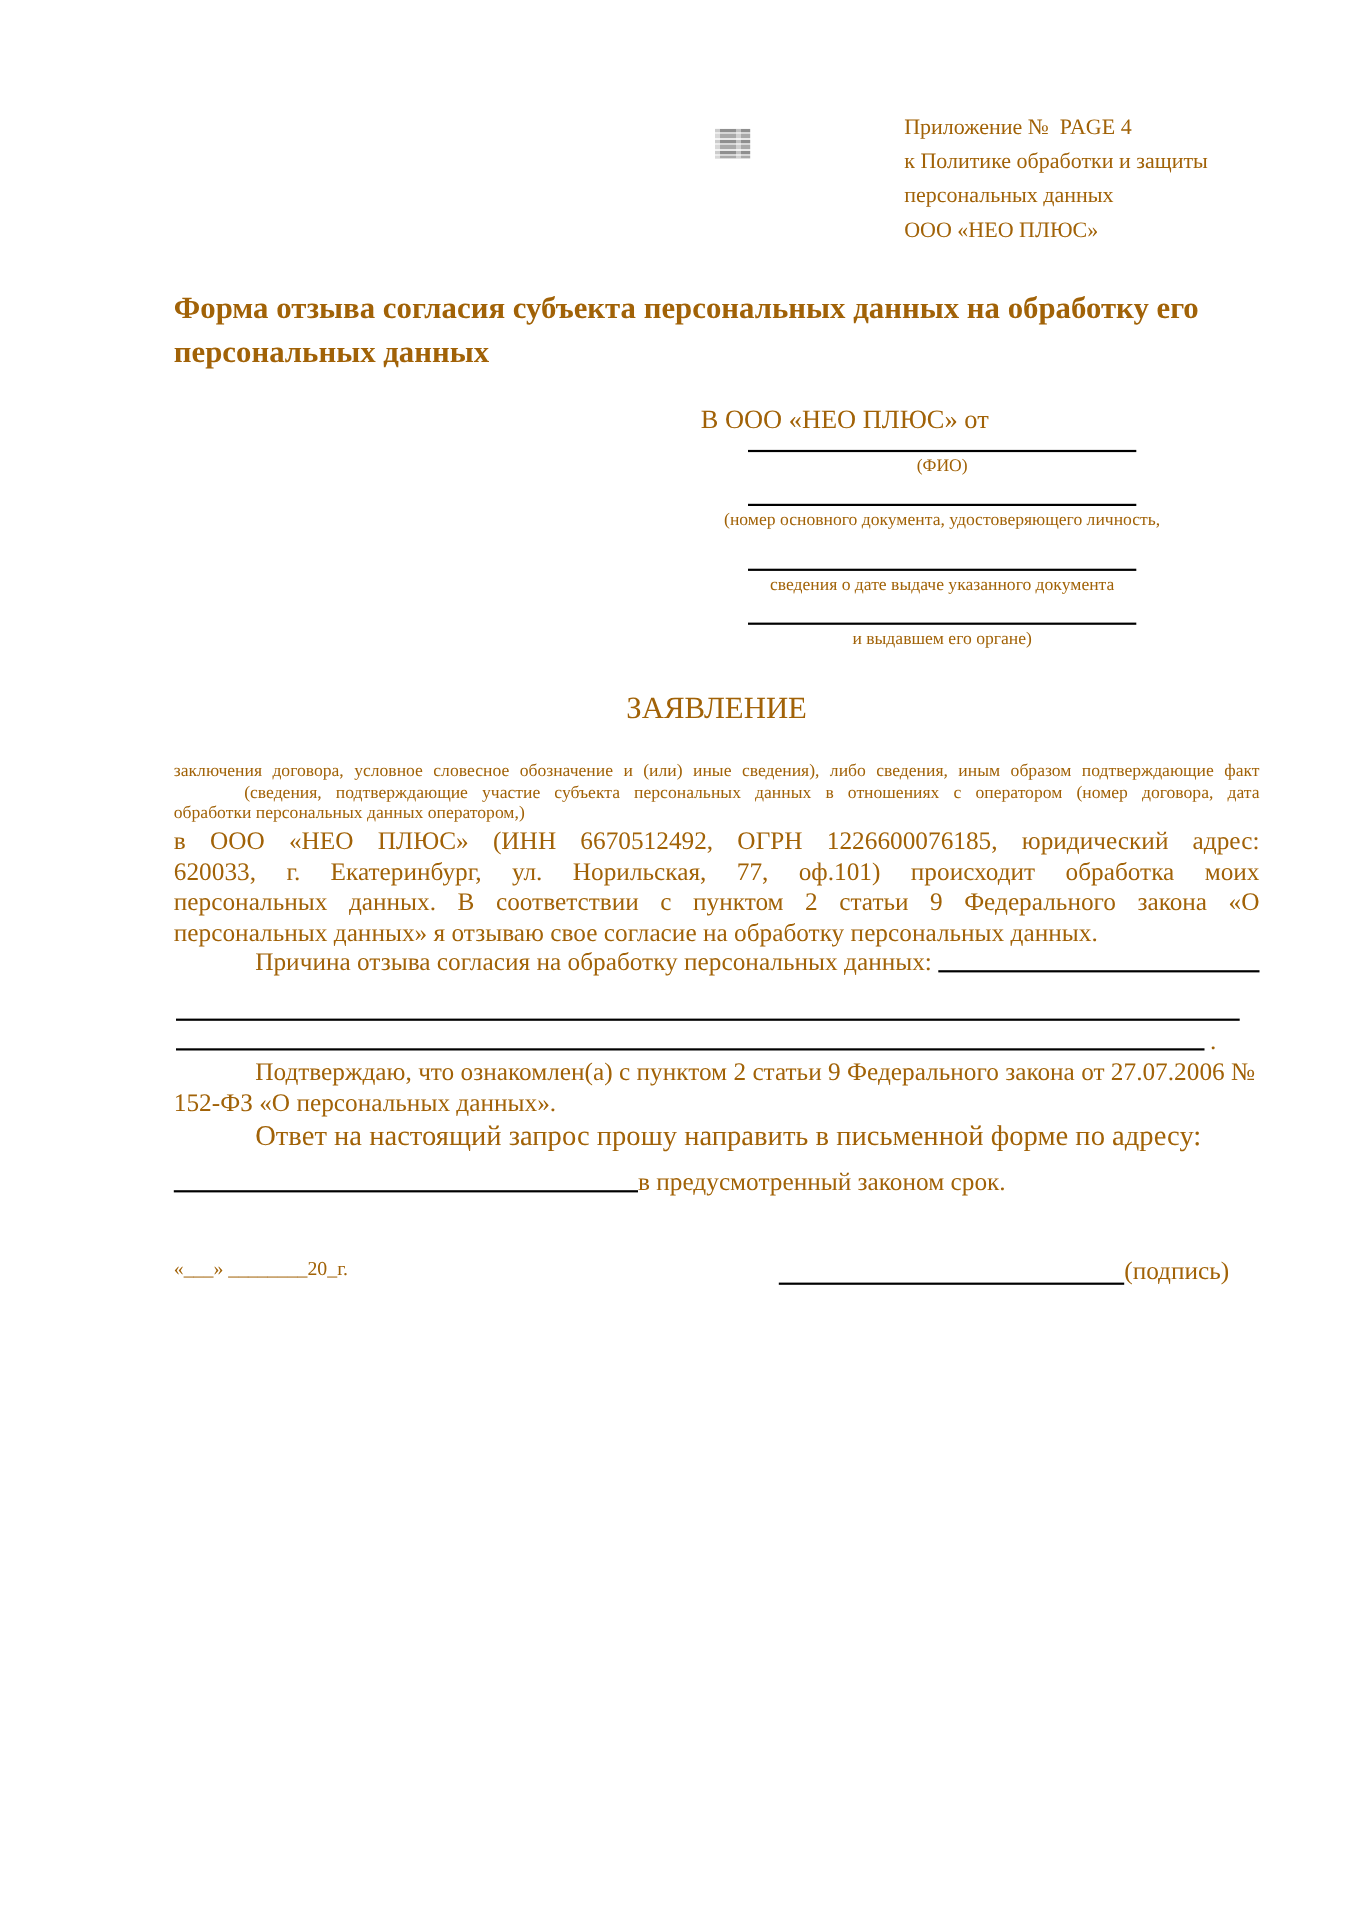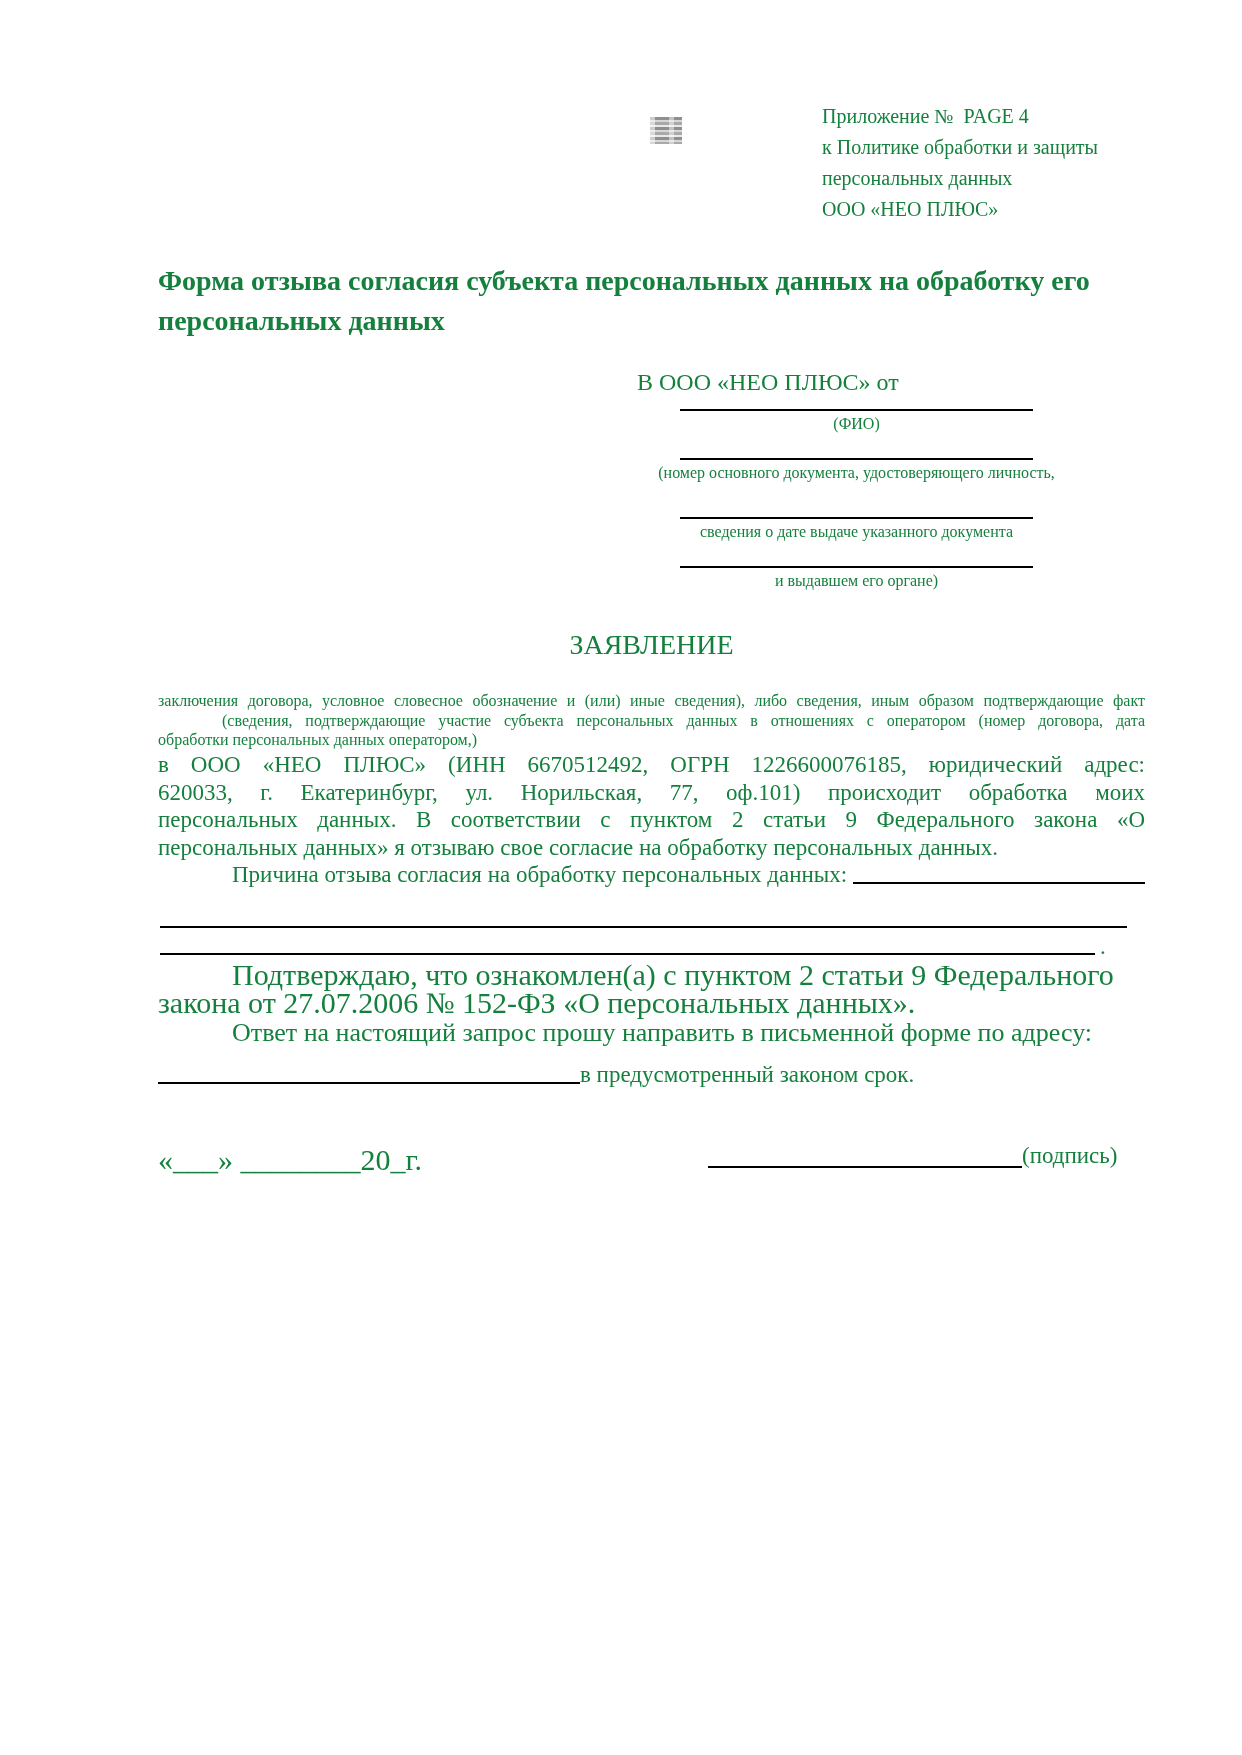--- a/index.html
+++ b/index.html
@@ -1,19 +1,19 @@
 <!DOCTYPE html>
 <html><head>
 <meta charset="utf-8">
 <style>
   html,body{margin:0;padding:0;background:#ffffff;}
   .page{
     position:relative;
     width:1242px;height:1755px;
-    background:#ffffff;color:#15803d;
+    background:#ffffff;color:#a16207;
     font-family:"Liberation Serif","DejaVu Serif",serif;
     overflow:hidden;
   }
   .abs{position:absolute;}
 
   
   .artifact{
     left:650px;top:117px;width:32px;height:27px;
     background:
       linear-gradient(90deg, rgba(255,255,255,.55) 0 5px, rgba(255,255,255,0) 5px 19px, rgba(255,255,255,.45) 19px 24px, rgba(255,255,255,0) 24px),
@@ -46,27 +46,27 @@
   .fineprint .last{text-align-last:left;}
 
   .body{left:158px;top:751px;width:987px;font-size:23px;line-height:27.5px;}
   .body .jline{text-align:justify;text-align-last:justify;}
   .body .last{text-align-last:left;}
 
   .blank1{left:160px;top:926px;width:967px;height:0;border-top:2px solid #000;}
   .blank2{left:160px;top:953px;width:935px;height:0;border-top:2px solid #000;}
   .blank2-period{left:1100px;top:934px;font-size:23px;}
 
-  .confirm{left:158px;top:961px;width:987px;font-size:30px;line-height:27.5px;text-indent:74px;}
+  .confirm{left:158px;top:961px;width:987px;font-size:23px;line-height:27.5px;text-indent:74px;}
   .reply1{left:158px;top:1019px;width:987px;font-size:26px;line-height:27px;text-indent:74px;}
   .reply2{left:158px;top:1046px;width:987px;display:flex;font-size:23px;line-height:27px;margin-top:15px;}
   .reply2 .line{width:422px;border-bottom:2px solid #000;margin-bottom:4px;}
   .reply2 span{white-space:nowrap;}
 
-  .date-blank{left:158px;top:1143px;font-size:30px;white-space:pre;text-align:center;}
+  .date-blank{left:158px;top:1143px;font-size:18px;white-space:pre;text-align:center;}
   .sig-line{left:708px;top:1166px;width:314px;height:0;border-top:2px solid #000;}
   .sig-label{left:1022px;top:1143px;font-size:23px;}
 </style>
 </head>
 <body>
 
 <div class="page">
 
   <div class="abs artifact"></div>
 

